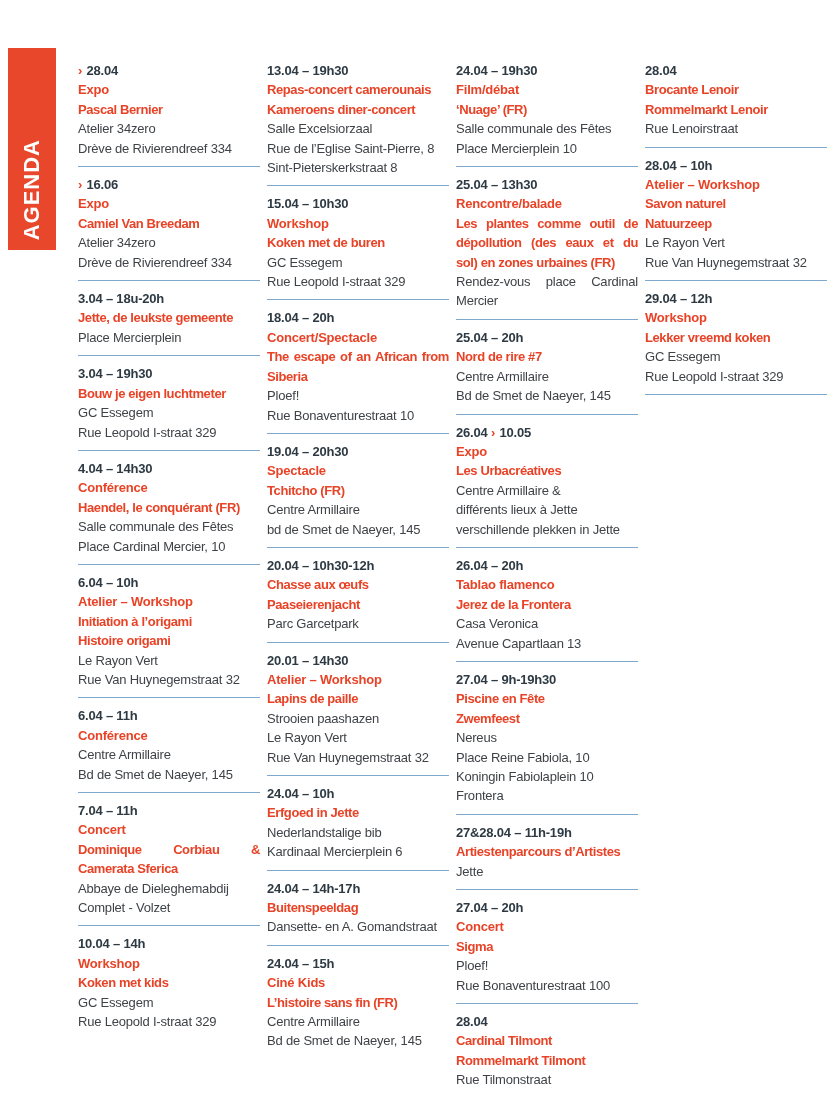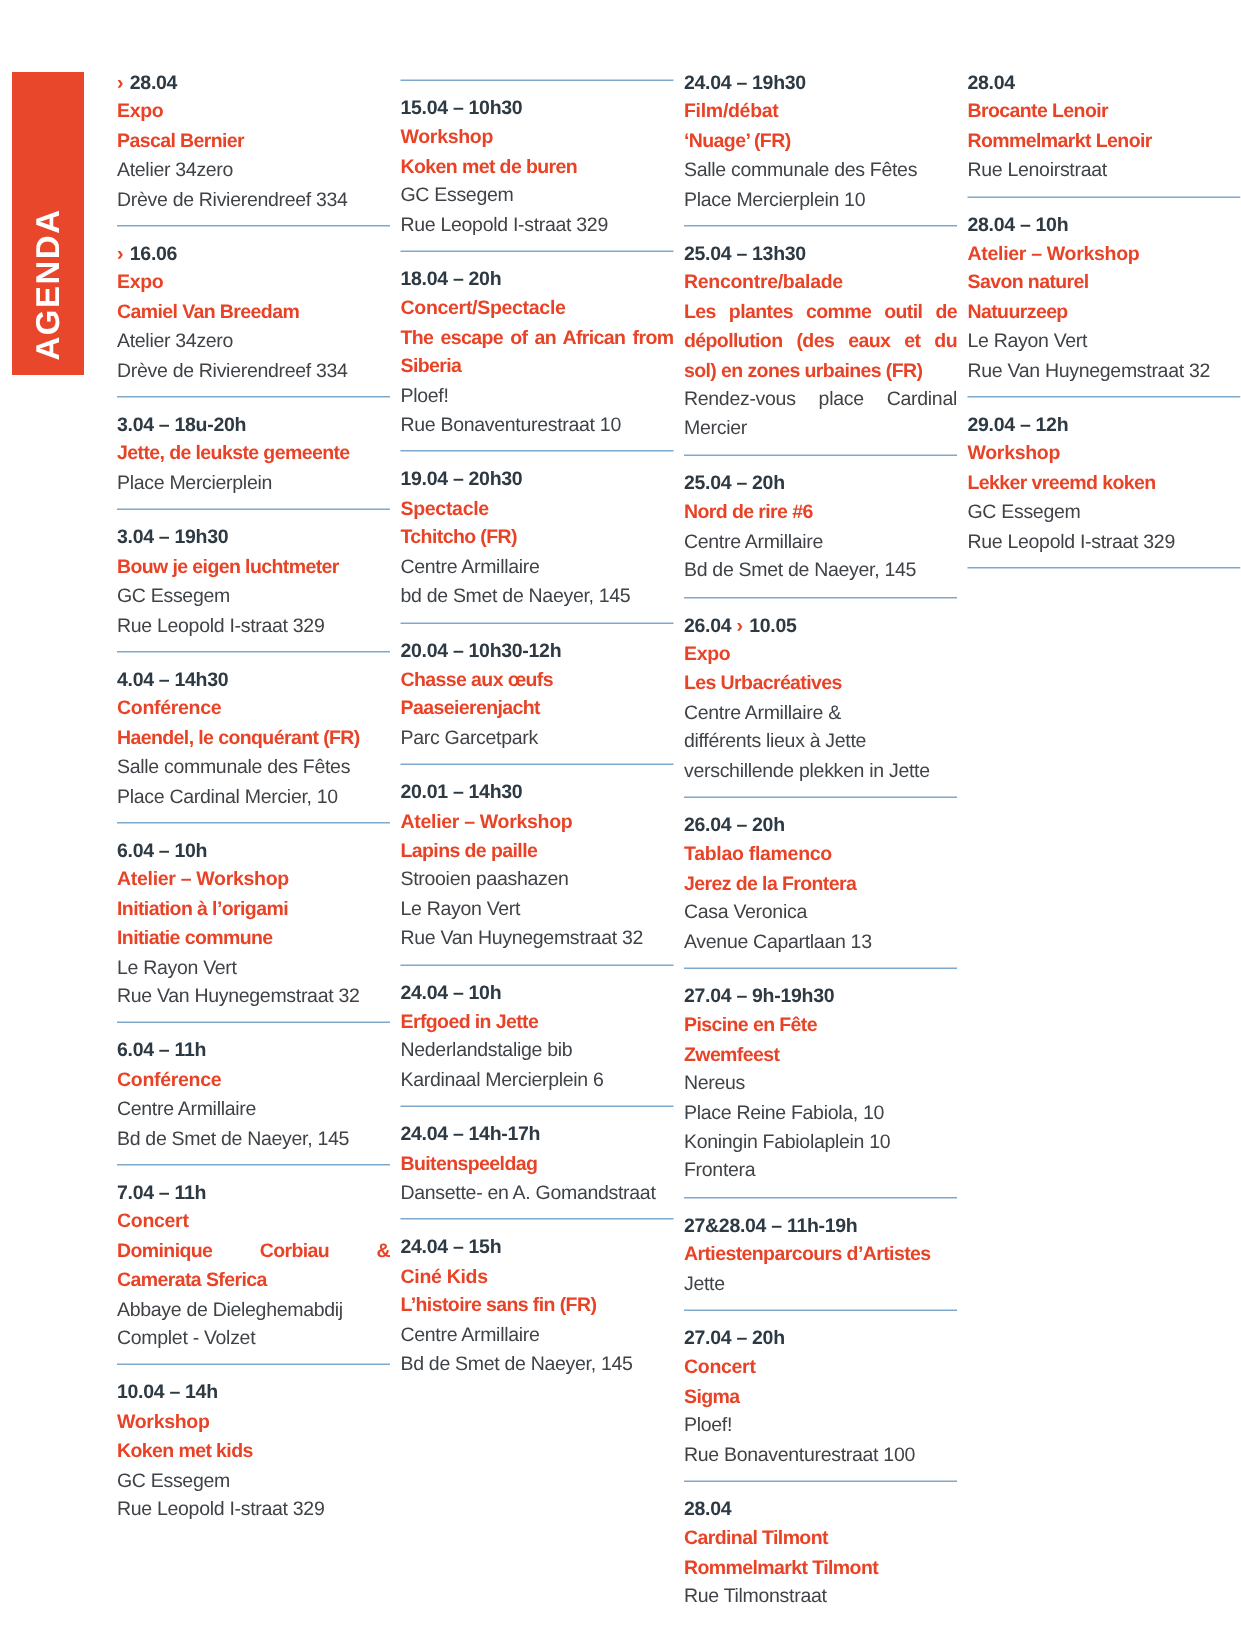--- a/index.html
+++ b/index.html
@@ -26,21 +26,21 @@
   }
   .banner-label{
     writing-mode:vertical-rl;
     transform:rotate(180deg);
     color:#fff;font-weight:700;font-size:22px;letter-spacing:1px;
   }
   .columns{
     position:absolute;left:78px;top:45px;
     display:flex;gap:7px;
   }
-  .col{width:182px;flex:0 0 182px;}
+  .col{width:182px;flex:0 0 182px;margin-top:16px;}
   .entry{font-size:13px;line-height:19.4px;}
   .entry div{min-height:19.4px;}
   .date{
     font-weight:700;color:var(--dark);letter-spacing:-0.2px;
   }
   .arrow{color:var(--accent);font-weight:700;margin:0 1px 0 0;}
   .category{
     color:var(--accent);font-weight:700;letter-spacing:-0.2px;
   }
   .title{
@@ -98,21 +98,21 @@
           <div class="category">Conférence</div>
           <div class="title">Haendel, le conquérant (FR)</div>
           <div class="detail">Salle communale des Fêtes</div>
           <div class="detail">Place Cardinal Mercier, 10</div>
         </article>
         <div class="sep"></div>
         <article class="entry">
           <div class="date">6.04 – 10h</div>
           <div class="category">Atelier – Workshop</div>
           <div class="title">Initiation à l’origami</div>
-          <div class="title">Initiatie commune</div>
+          <div class="title">Histoire origami</div>
           <div class="detail">Le Rayon Vert</div>
           <div class="detail">Rue Van Huynegemstraat 32</div>
         </article>
         <div class="sep"></div>
         <article class="entry">
           <div class="date">6.04 – 11h</div>
           <div class="category">Conférence</div>
           <div class="detail">Centre Armillaire</div>
           <div class="detail">Bd de Smet de Naeyer, 145</div>
         </article>
@@ -127,20 +127,28 @@
         <div class="sep"></div>
         <article class="entry">
           <div class="date">10.04 – 14h</div>
           <div class="category">Workshop</div>
           <div class="title">Koken met kids</div>
           <div class="detail">GC Essegem</div>
           <div class="detail">Rue Leopold I-straat 329</div>
         </article>
       </div>
       <div class="col">
+        <article class="entry">
+          <div class="date">13.04 – 19h30</div>
+          <div class="title">Repas-concert camerounais</div>
+          <div class="title">Kameroens diner-concert</div>
+          <div class="detail">Salle Excelsiorzaal</div>
+          <div class="detail">Rue de l’Eglise Saint-Pierre, 8</div>
+          <div class="detail">Sint-Pieterskerkstraat 8</div>
+        </article>
         <div class="sep"></div>
         <article class="entry">
           <div class="date">15.04 – 10h30</div>
           <div class="category">Workshop</div>
           <div class="title">Koken met de buren</div>
           <div class="detail">GC Essegem</div>
           <div class="detail">Rue Leopold I-straat 329</div>
         </article>
         <div class="sep"></div>
         <article class="entry">
@@ -207,21 +215,21 @@
         <div class="sep"></div>
         <article class="entry">
           <div class="date">25.04 – 13h30</div>
           <div class="category">Rencontre/balade</div>
           <div class="title">Les plantes comme outil de dépollution (des eaux et du sol) en zones urbaines (FR)</div>
           <div class="detail">Rendez-vous place Cardinal Mercier</div>
         </article>
         <div class="sep"></div>
         <article class="entry">
           <div class="date">25.04 – 20h</div>
-          <div class="title">Nord de rire #6</div>
+          <div class="title">Nord de rire #7</div>
           <div class="detail">Centre Armillaire</div>
           <div class="detail">Bd de Smet de Naeyer, 145</div>
         </article>
         <div class="sep"></div>
         <article class="entry">
           <div class="date">26.04 <span class="arrow">›</span> 10.05</div>
           <div class="category">Expo</div>
           <div class="title">Les Urbacréatives</div>
           <div class="detail">Centre Armillaire &amp;</div>
           <div class="detail">différents lieux à Jette</div>

